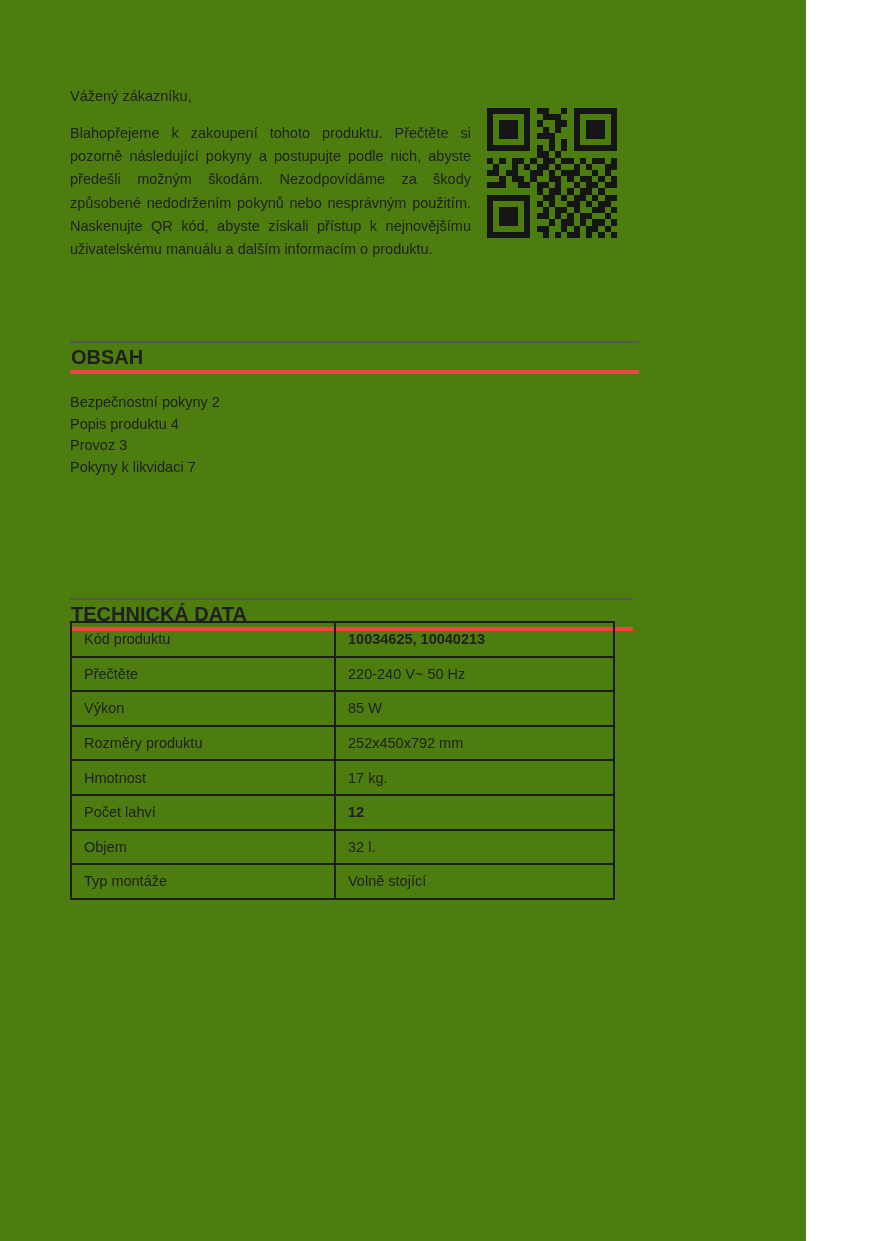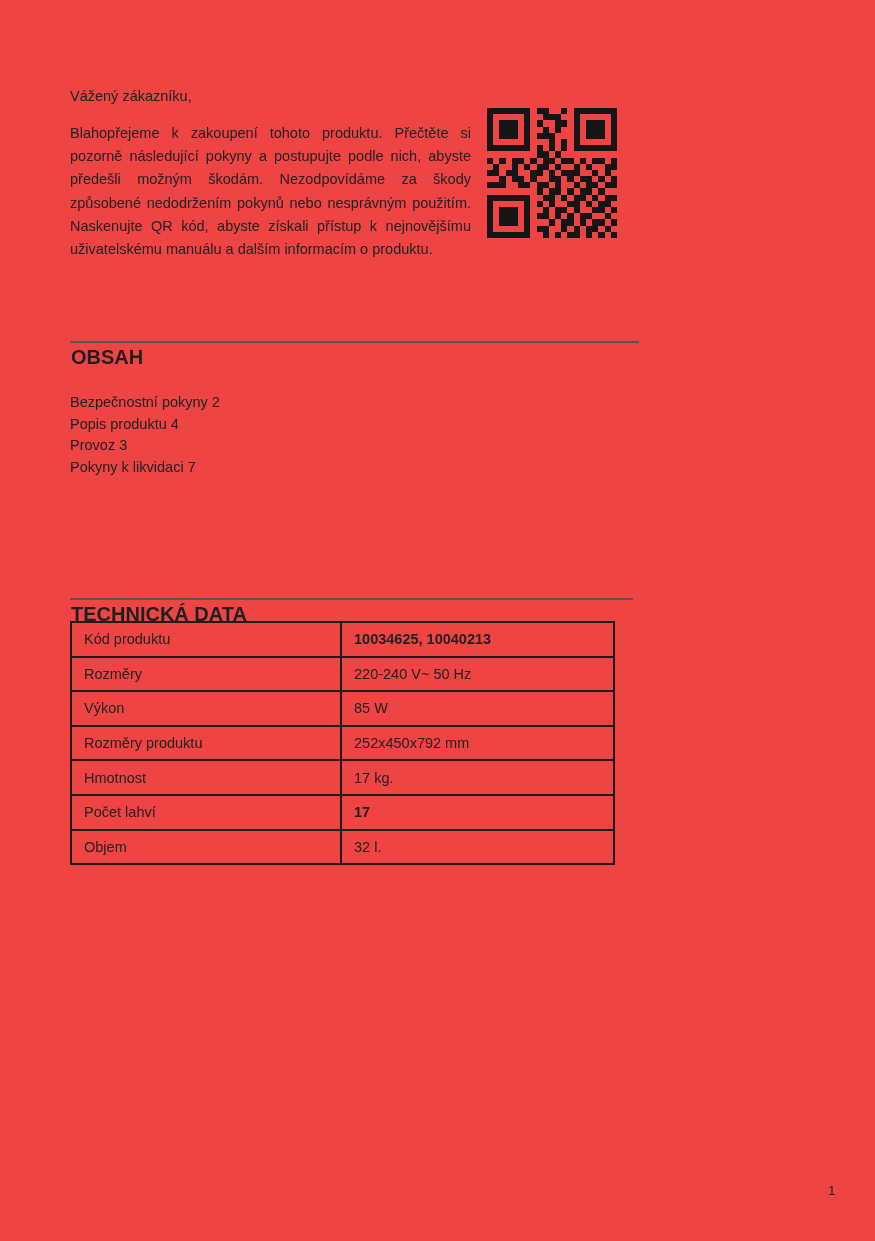--- a/index.html
+++ b/index.html
@@ -2,23 +2,23 @@
 <html><head>
 <meta charset="utf-8">
 <style>
   html, body {
     margin: 0;
     padding: 0;
     background: #ffffff;
   }
   .page {
     position: relative;
-    width: 875px;
+    width: 806px;
     height: 1241px;
-    background: #ef4444;
+    background: #4d7c0f;
     font-family: "Liberation Sans", "DejaVu Sans", sans-serif;
     color: #212121;
     overflow: hidden;
   }
   .greeting {
     position: absolute;
     left: 70px;
     top: 87px;
     font-size: 14.5px;
     line-height: 18px;
@@ -78,21 +78,21 @@
     left: 70px;
     top: 621px;
     width: 545px;
     border-collapse: collapse;
     font-size: 14.5px;
     color: #212121;
   }
   .tech-table td {
     border: 2px solid #1c1c1c;
     height: 32.6px;
-    padding: 0 6px 0 12px;
+    padding: 0 0 0 12px;
     vertical-align: middle;
   }
   .tech-table td.label-cell {
     width: 250px;
   }
   .tech-table td.value-cell.bold {
     font-weight: bold;
   }
   .page-number {
     position: absolute;
@@ -367,41 +367,45 @@
     <span>TECHNICKÁ DATA</span>
   </div>
 
   <table class="tech-table">
     <tbody>
         <tr>
           <td class="label-cell">Kód produktu</td>
           <td class="value-cell bold">10034625, 10040213</td>
         </tr>
         <tr>
-          <td class="label-cell">Rozměry</td>
+          <td class="label-cell">Přečtěte</td>
           <td class="value-cell">220-240 V~ 50 Hz</td>
         </tr>
         <tr>
           <td class="label-cell">Výkon</td>
           <td class="value-cell">85 W</td>
         </tr>
         <tr>
           <td class="label-cell">Rozměry produktu</td>
           <td class="value-cell">252x450x792 mm</td>
         </tr>
         <tr>
           <td class="label-cell">Hmotnost</td>
           <td class="value-cell">17 kg.</td>
         </tr>
         <tr>
           <td class="label-cell">Počet lahví</td>
-          <td class="value-cell bold">17</td>
+          <td class="value-cell bold">12</td>
         </tr>
         <tr>
           <td class="label-cell">Objem</td>
           <td class="value-cell">32 l.</td>
         </tr>
+        <tr>
+          <td class="label-cell">Typ montáže</td>
+          <td class="value-cell">Volně stojící</td>
+        </tr>
       </tbody>
   </table>
 
   <div class="page-number">1</div>
 
 </div>
 
 </body></html>

